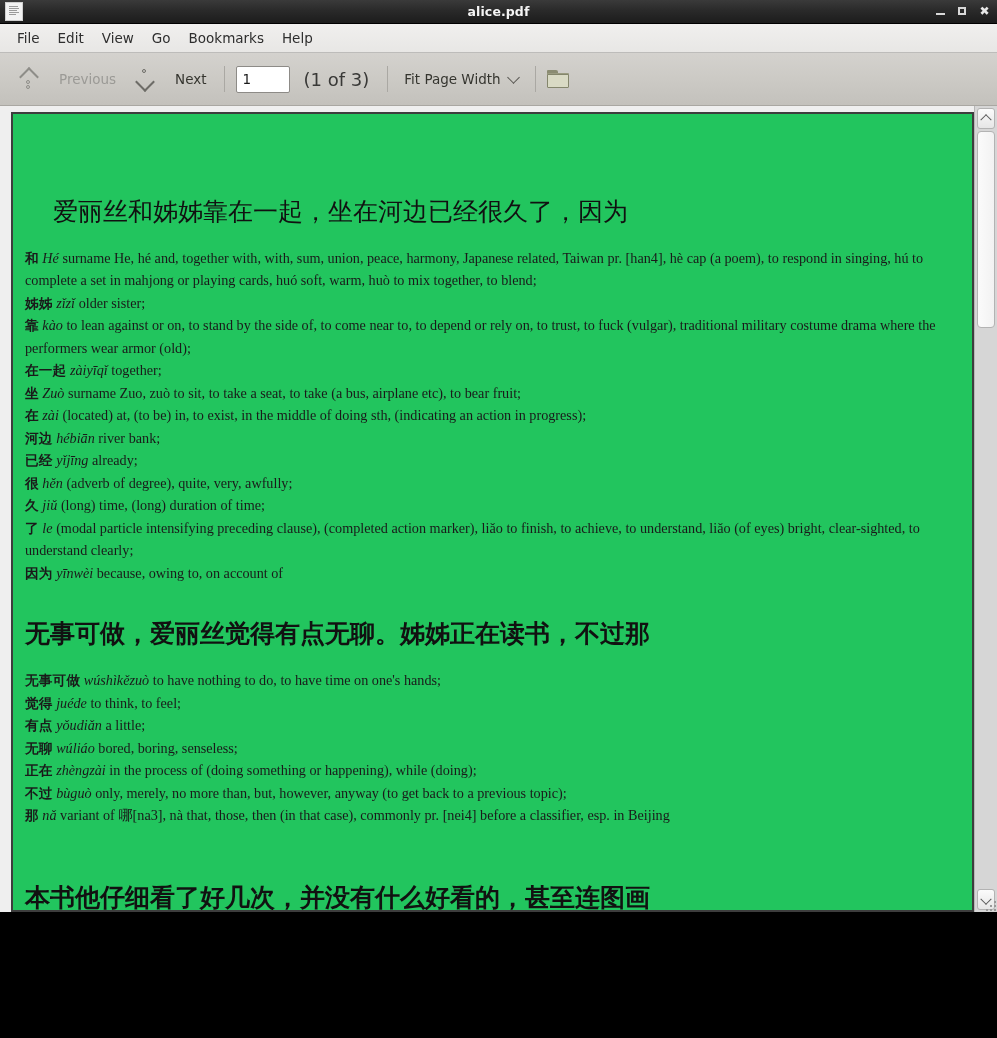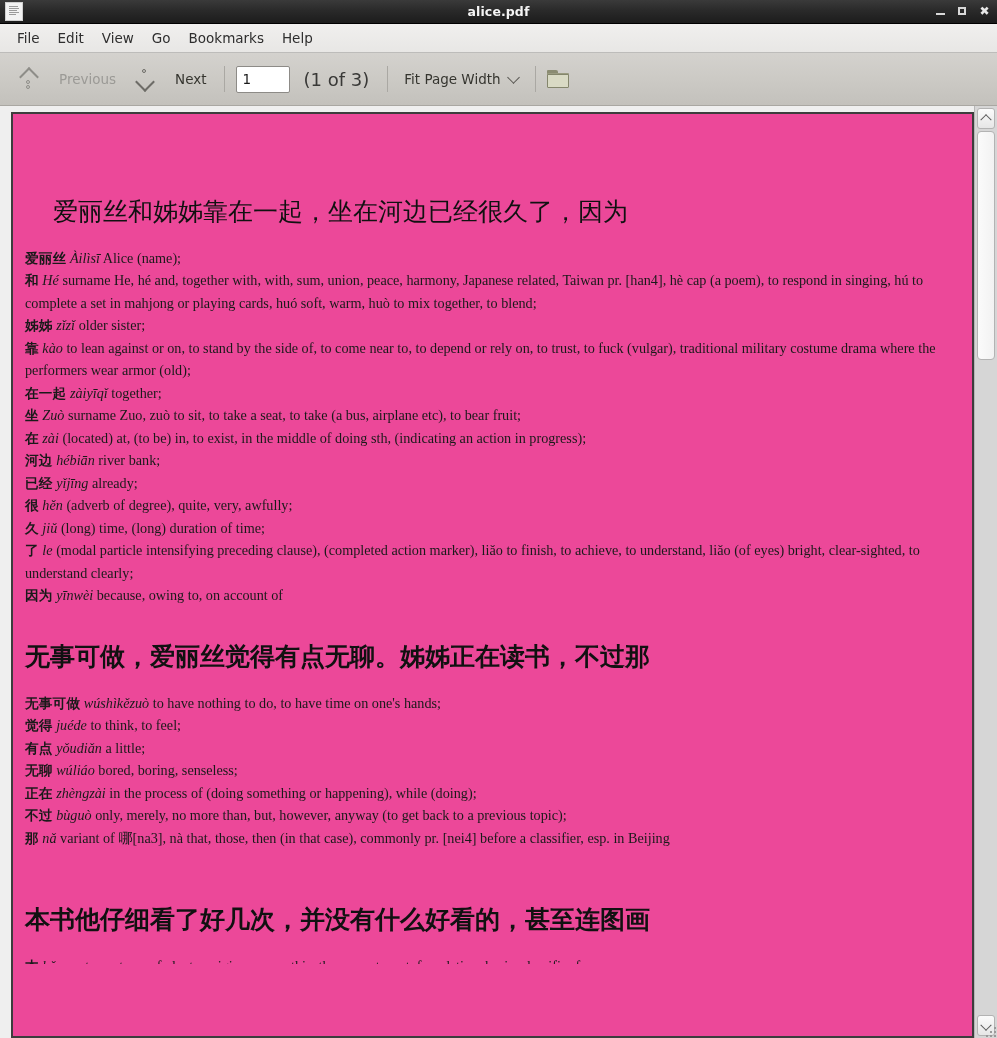--- a/index.html
+++ b/index.html
@@ -11,21 +11,21 @@
     height: 1038px;
     overflow: hidden;
     background: #000;
     font-family: "DejaVu Sans", sans-serif;
     -webkit-font-smoothing: antialiased;
   }
 
   .window {
     position: relative;
     width: 997px;
-    height: 1038px;
+    height: 912px;
     background: #0a0a0a;
     box-sizing: border-box;
     display: flex;
     flex-direction: column;
   }
 
   
   .titlebar {
     position: relative;
     height: 23px;
@@ -267,21 +267,21 @@
     flex: 1 1 auto;
     position: relative;
     background: #efefef;
     overflow: hidden;
     padding: 6px 0 0 11px;
     box-sizing: border-box;
   }
   .page {
     width: 100%;
     height: 100%;
-    background: #ec4899;
+    background: #22c55e;
     border: 2px solid #3d3d3d;
     box-sizing: border-box;
     overflow: hidden;
     position: relative;
     padding: 0 12px;
   }
   .page-inner {
     position: relative;
     padding: 0 0 0 0;
     font-family: "DejaVu Serif", "Liberation Serif", serif;
@@ -461,25 +461,20 @@
     </div>
   </div>
 
   <div class="viewport-row">
     <div class="doc-area">
       <div class="page">
         <div class="page-inner">
 
           <div class="sec-head first">爱丽丝和姊姊靠在一起，坐在河边已经很久了，因为</div>
           <div class="entries">
-            <p class="entry">
-              <span class="hz">爱丽丝</span>
-              <span class="py">Àilìsī</span>
-              <span>Alice (name);</span>
-            </p>
             <p class="entry">
               <span class="hz">和</span>
               <span class="py">Hé</span>
               <span>surname He, hé and, together with, with, sum, union, peace, harmony, Japanese related, Taiwan pr. [han4], hè cap (a poem), to respond in singing, hú to complete a set in mahjong or playing cards, huó soft, warm, huò to mix together, to blend;</span>
             </p>
             <p class="entry">
               <span class="hz">姊姊</span>
               <span class="py">zǐzǐ</span>
               <span>older sister;</span>
             </p>

